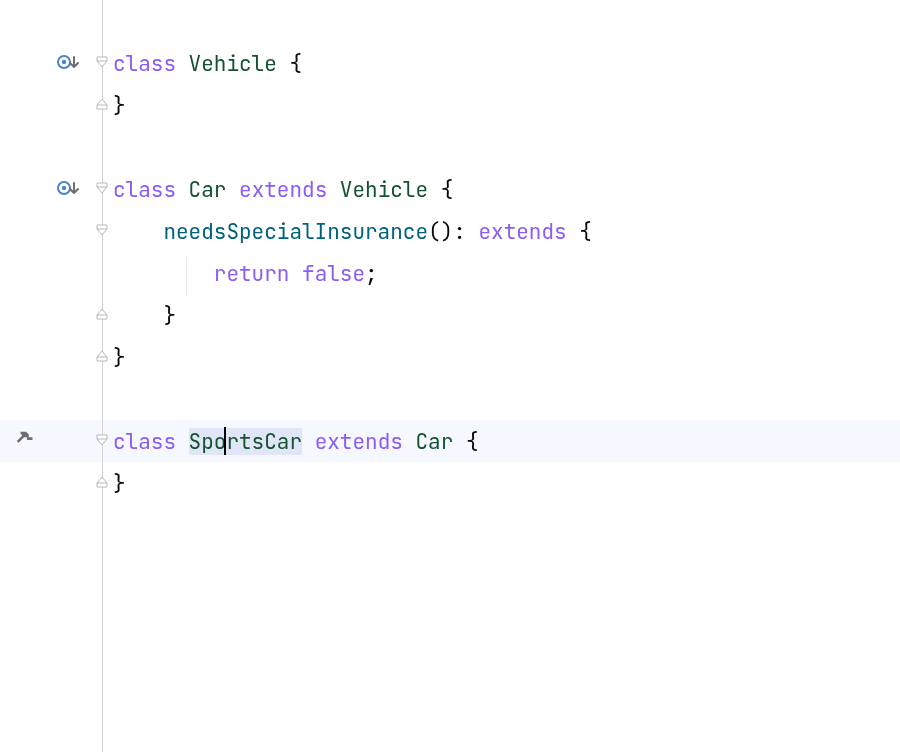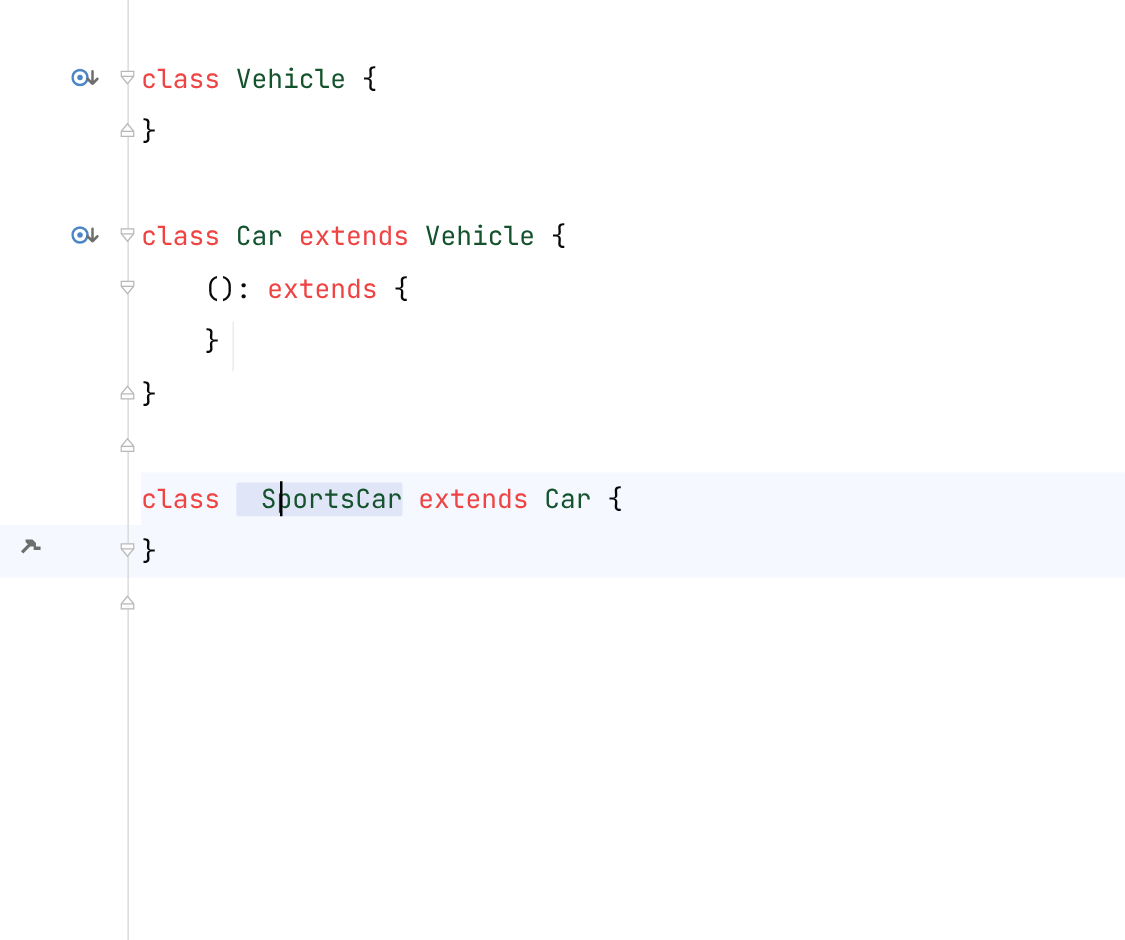--- a/index.html
+++ b/index.html
@@ -53,21 +53,21 @@
   }
   .line-hl-full {
     position: absolute;
     left: 0;
     right: 0;
     height: 42px;
     background: #f5f8fe;
     z-index: 0;
   }
   .code-area .line > span { position: relative; z-index: 2; }
-  .kw { color: #ef4444; }
+  .kw { color: #8b5cf6; }
   .classname { color: #14532d; }
   .method { color: #00627a; }
   .punct { color: #080808; }
   .plain { color: #080808; }
   .cursor {
     position: absolute;
     width: 2px;
     height: 28px;
     background: #000000;
     z-index: 5;
@@ -90,21 +90,20 @@
     display: block;
   }
   .indent-guide {
     position: absolute;
     width: 1px;
     background: #e8e8e8;
   }
   .highlight-word {
     background: #e0e6f8;
     border-radius: 2px;
-    padding-left: 20px;
   }
 </style>
 </head>
 <body>
 
 <div class="editor">
 
   <div class="line-hl-full" style="top:420px;"></div>
 
   <div class="vline"></div>
@@ -200,23 +199,26 @@
       <span class="punct">}</span>
     </div>
 
     <div class="line"></div>
 
     <div class="line">
       <span class="kw">class</span><span class="plain"> </span><span class="classname">Car</span><span class="plain"> </span><span class="kw">extends</span><span class="plain"> </span><span class="classname">Vehicle</span><span class="plain"> </span><span class="punct">{</span>
     </div>
 
     <div class="line">
-      <span class="plain">    </span><span class="punct">()</span><span class="punct">:</span><span class="plain"> </span><span class="kw">extends</span><span class="plain"> </span><span class="punct">{</span>
-    </div>
-
+      <span class="plain">    </span><span class="method">needsSpecialInsurance</span><span class="punct">()</span><span class="punct">:</span><span class="plain"> </span><span class="kw">extends</span><span class="plain"> </span><span class="punct">{</span>
+    </div>
+
+    <div class="line">
+      <span class="plain">        </span><span class="kw">return</span><span class="plain"> </span><span class="kw">false</span><span class="punct">;</span>
+    </div>
 
     <div class="line">
       <span class="plain">    </span><span class="punct">}</span>
     </div>
 
     <div class="line">
       <span class="punct">}</span>
     </div>
 
     <div class="line"></div>

